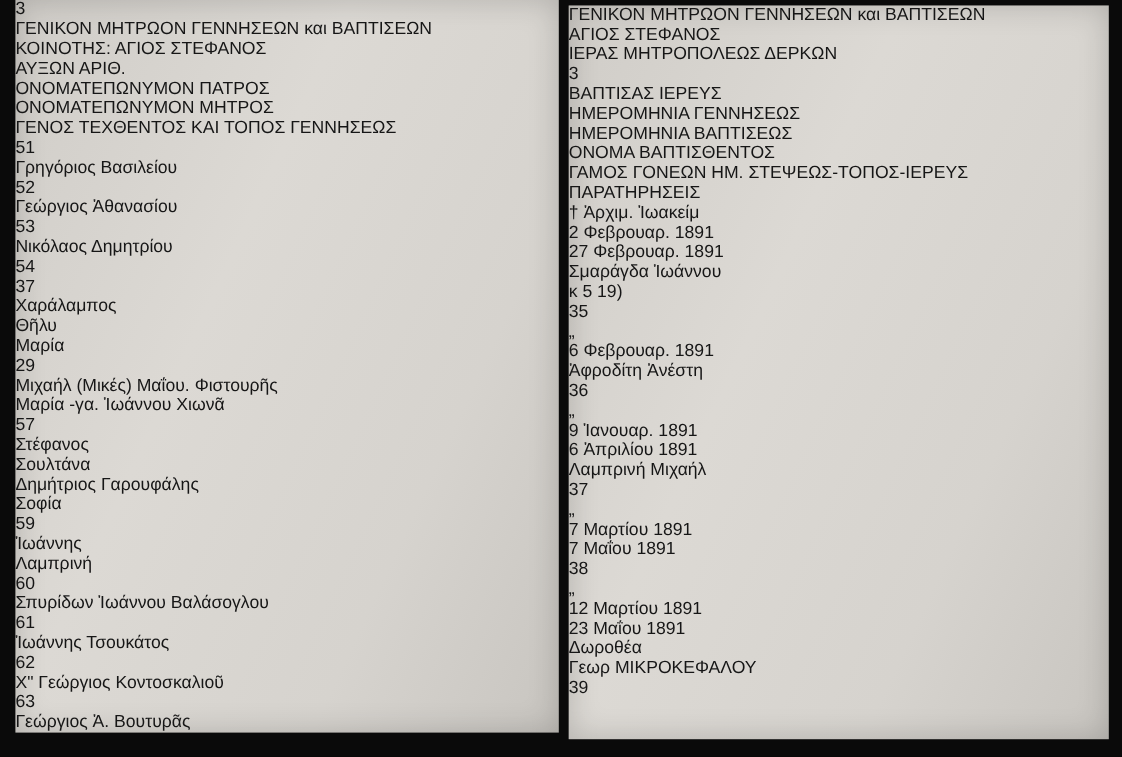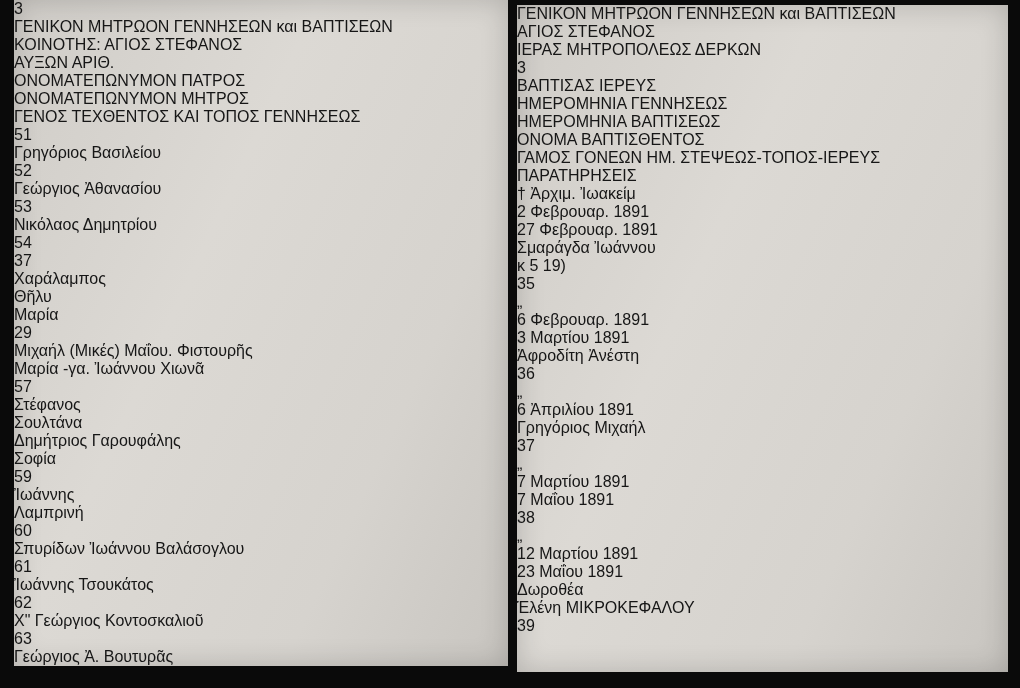--- a/index.html
+++ b/index.html
@@ -219,36 +219,36 @@
             <div class="cell hw rc5 vline"></div>
             <div class="cell rem-cell rc6">
               <div class="note hw">κ 5   19)</div>
               <div class="rnum hw">35</div>
             </div>
           </div>
           <div class="rrow">
             <div class="cell hw rc0 vline ditto priest-cell">„</div>
             <div class="cell hw date-cell rc1 vline">6 Φεβρουαρ.
 1891</div>
-            <div class="cell hw date-cell rc2 vline">3 Μαρτίου
-1891</div>
             <div class="cell hw name-cell rc3 vline"></div>
             <div class="cell hw god-cell rc4 vline">Ἀφροδίτη
 Ἀνέστη</div>
             <div class="cell hw rc5 vline"></div>
             <div class="cell rem-cell rc6">
               <div class="rnum hw">36</div>
             </div>
           </div>
           <div class="rrow">
             <div class="cell hw rc0 vline ditto priest-cell">„</div>
+            <div class="cell hw date-cell rc1 vline">9 Ἰανουαρ.
+1891</div>
             <div class="cell hw date-cell rc2 vline">6 Ἀπριλίου
 1891</div>
             <div class="cell hw name-cell rc3 vline"></div>
-            <div class="cell hw god-cell rc4 vline">Γρηγόριος
+            <div class="cell hw god-cell rc4 vline">Λαμπρινή
 Μιχαήλ</div>
             <div class="cell hw rc5 vline"></div>
             <div class="cell rem-cell rc6">
               <div class="rnum hw">37</div>
             </div>
           </div>
           <div class="rrow">
             <div class="cell hw rc0 vline ditto priest-cell">„</div>
             <div class="cell hw date-cell rc1 vline">7 Μαρτίου
 1891</div>
@@ -260,21 +260,21 @@
               <div class="rnum hw">38</div>
             </div>
           </div>
           <div class="rrow">
             <div class="cell hw rc0 vline ditto priest-cell">„</div>
             <div class="cell hw date-cell rc1 vline">12 Μαρτίου
 1891</div>
             <div class="cell hw date-cell rc2 vline">23 Μαΐου
 1891</div>
             <div class="cell hw name-cell rc3 vline">Δωροθέα</div>
-            <div class="cell hw god-cell rc4 vline">Ἑλένη
+            <div class="cell hw god-cell rc4 vline">Γεωρ
 ΜΙΚΡΟΚΕΦΑΛΟΥ</div>
             <div class="cell hw rc5 vline"></div>
             <div class="cell rem-cell rc6">
               <div class="rnum hw">39</div>
             </div>
           </div>
         </div>
     </div>
   </div>
 

